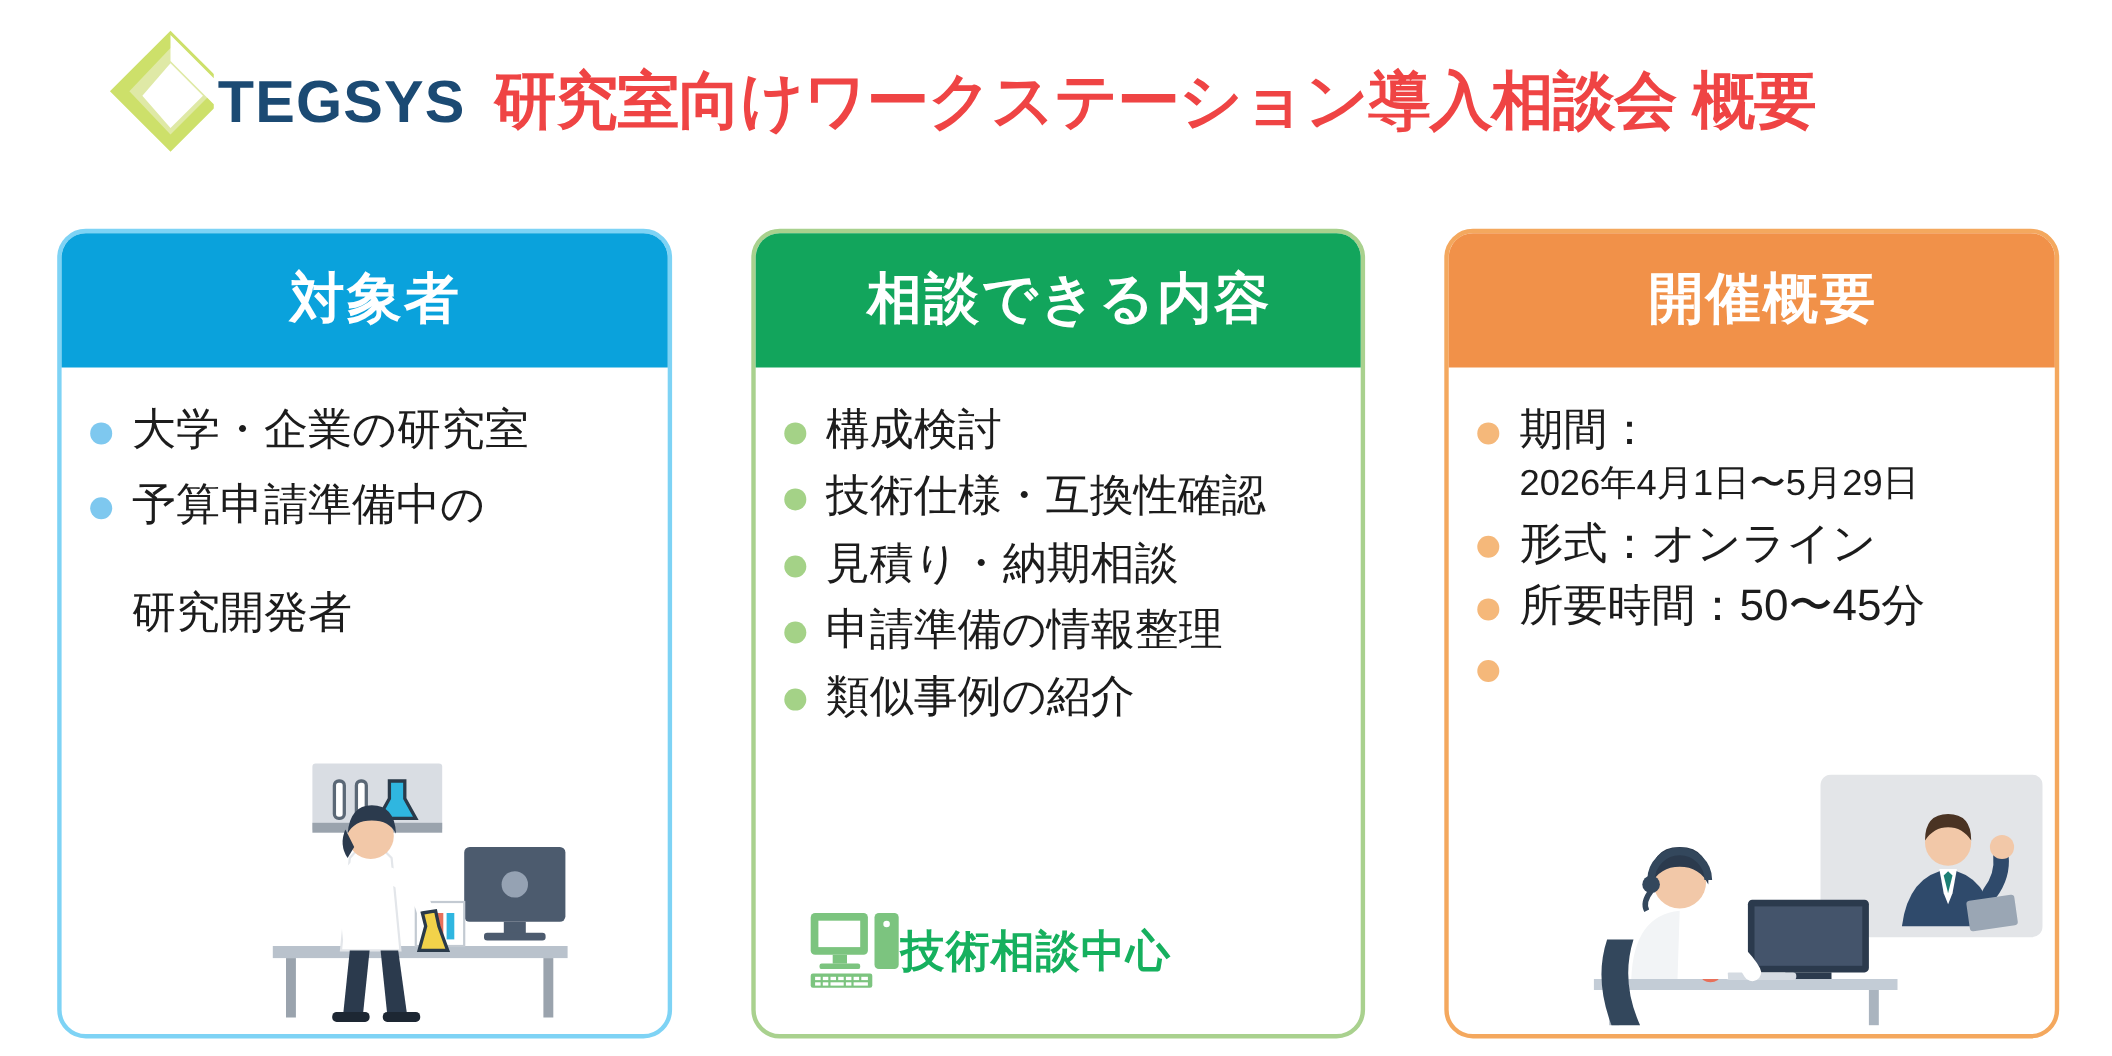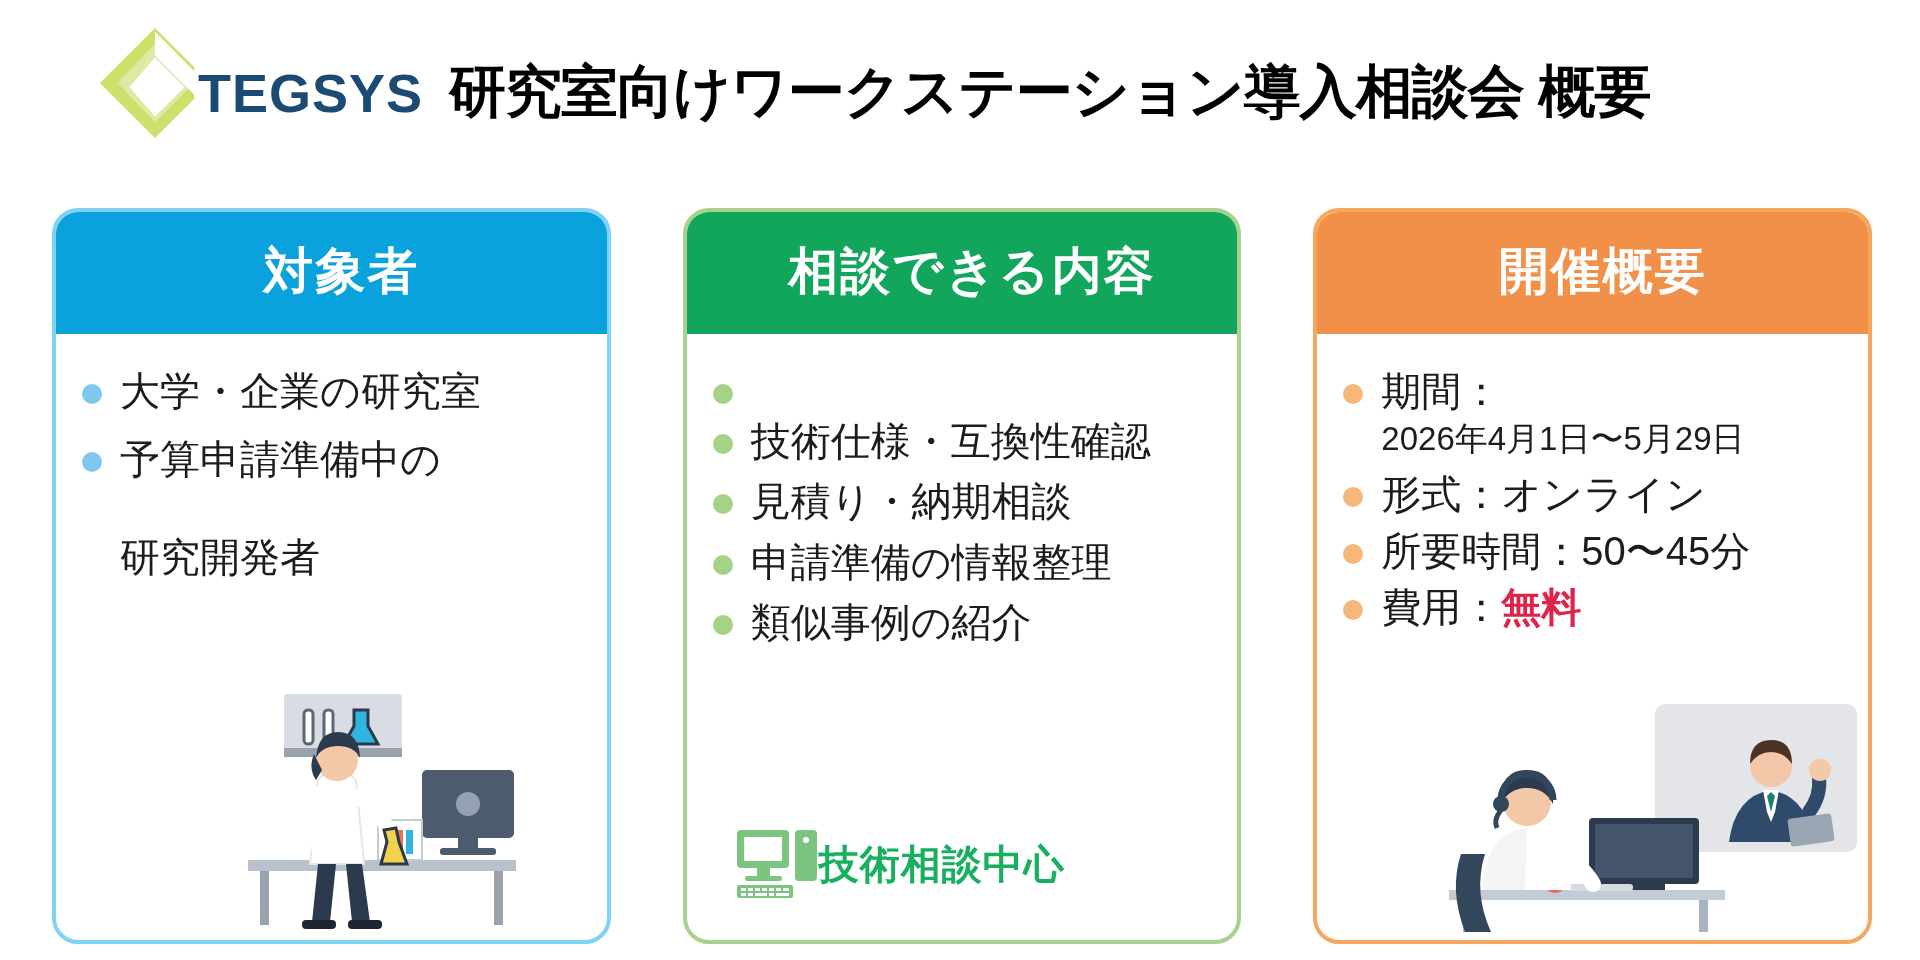--- a/index.html
+++ b/index.html
@@ -16,21 +16,21 @@
     position: absolute; left: 96px; top: 28px;
     display: flex; align-items: center; gap: 26px;
   }
   .logo-lockup { display: flex; align-items: center; gap: 6px; }
   .logo-mark { width: 118px; height: 118px; flex: none; display:block; margin-top: -4px; }
   .logo-word {
     font-size: 54px; font-weight: 700; letter-spacing: 1px;
     color: #1b4a73; margin-left: -22px; margin-top: 16px;
   }
   .slide-title {
-    font-size: 57px; font-weight: 700; color: #000000;
+    font-size: 57px; font-weight: 700; color: #ef4444;
     letter-spacing: -1px; margin-top: 14px; white-space: nowrap;
   }
 
   
   .cards {
     position: absolute; left: 52px; top: 208px;
     width: 1820px; height: 736px;
     display: flex; gap: 72px;
   }
   .card {
@@ -168,20 +168,21 @@
         </svg>
       </div>
     </div>
 
     <div class="card green">
       <div class="card-head">相談できる内容</div>
       <div class="card-body">
         <ul class="bullets">
           <li>
             <span class="dot"></span>
+            <span class="btxt">構成検討</span>
           </li>
           <li>
             <span class="dot"></span>
             <span class="btxt">技術仕様・互換性確認</span>
           </li>
           <li>
             <span class="dot"></span>
             <span class="btxt">見積り・納期相談</span>
           </li>
           <li>
@@ -237,21 +238,20 @@
           <li>
             <span class="dot"></span>
             <span class="btxt">形式：オンライン</span>
           </li>
           <li>
             <span class="dot"></span>
             <span class="btxt">所要時間：50〜45分</span>
           </li>
           <li>
             <span class="dot"></span>
-            <span class="btxt"><span>費用：</span><span class="free">無料</span></span>
           </li>
         </ul>
 
         <svg class="illus illus-meet" width="420" height="230" viewBox="0 0 420 230">
 
           <path d="M228 0 h182 a10 10 0 0 1 10 10 v128 a10 10 0 0 1 -10 10 h-150 l-26 22 v-22 h-6 a10 10 0 0 1 -10 -10 v-128 a10 10 0 0 1 10 -10z" fill="#e3e5e8"></path>
 
           <path d="M292 138 q6 -46 42 -52 q36 6 42 52z" fill="#2f4a6b"></path>
           <path d="M326 86 h16 l-4 22 l-4 10 l-4 -10z" fill="#ffffff"></path>
           <path d="M330 92 l4 16 l4 -16 l-4 -4z" fill="#1d7f74"></path>

